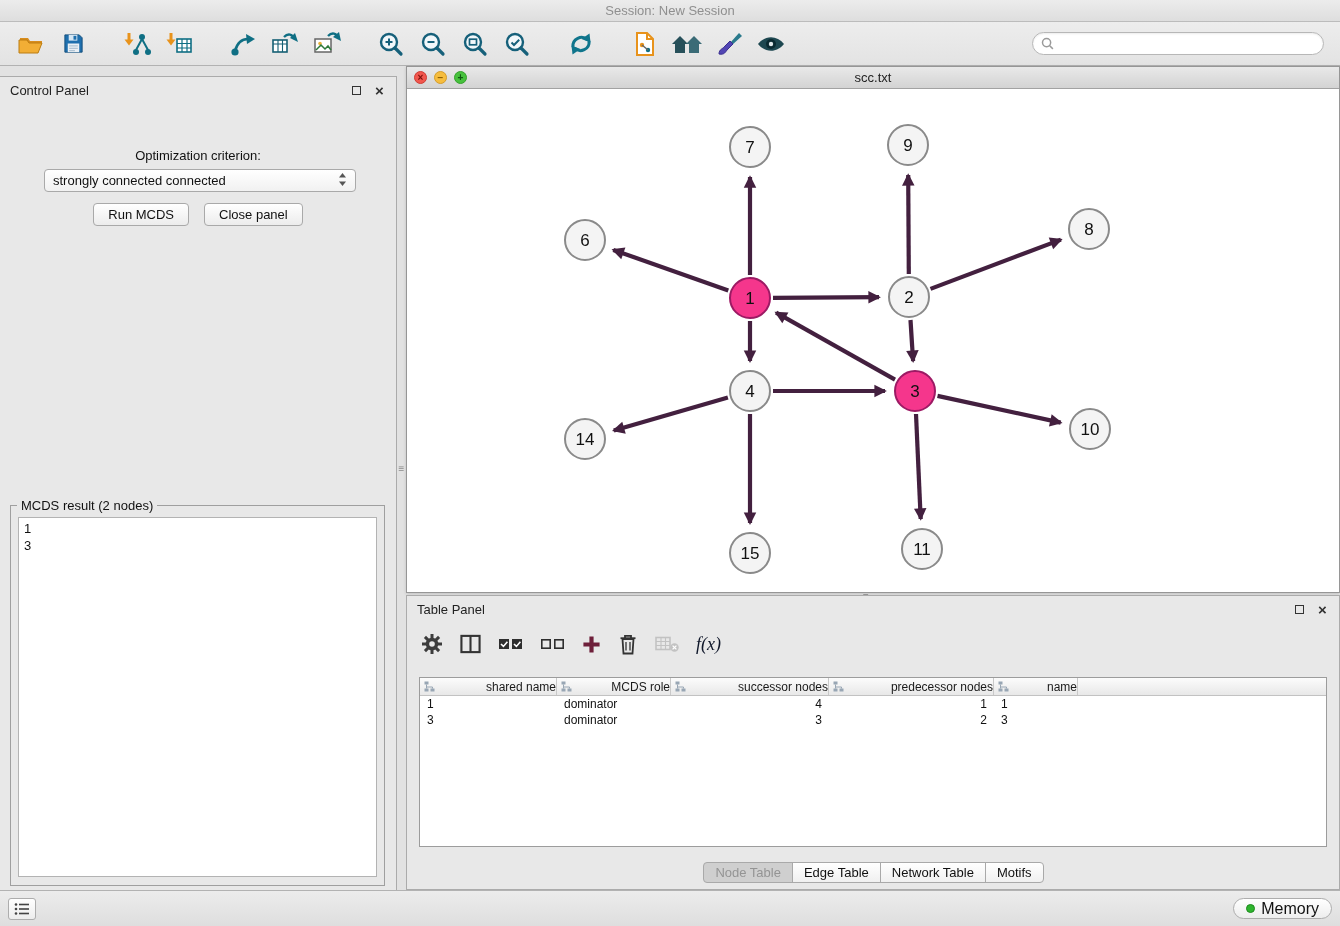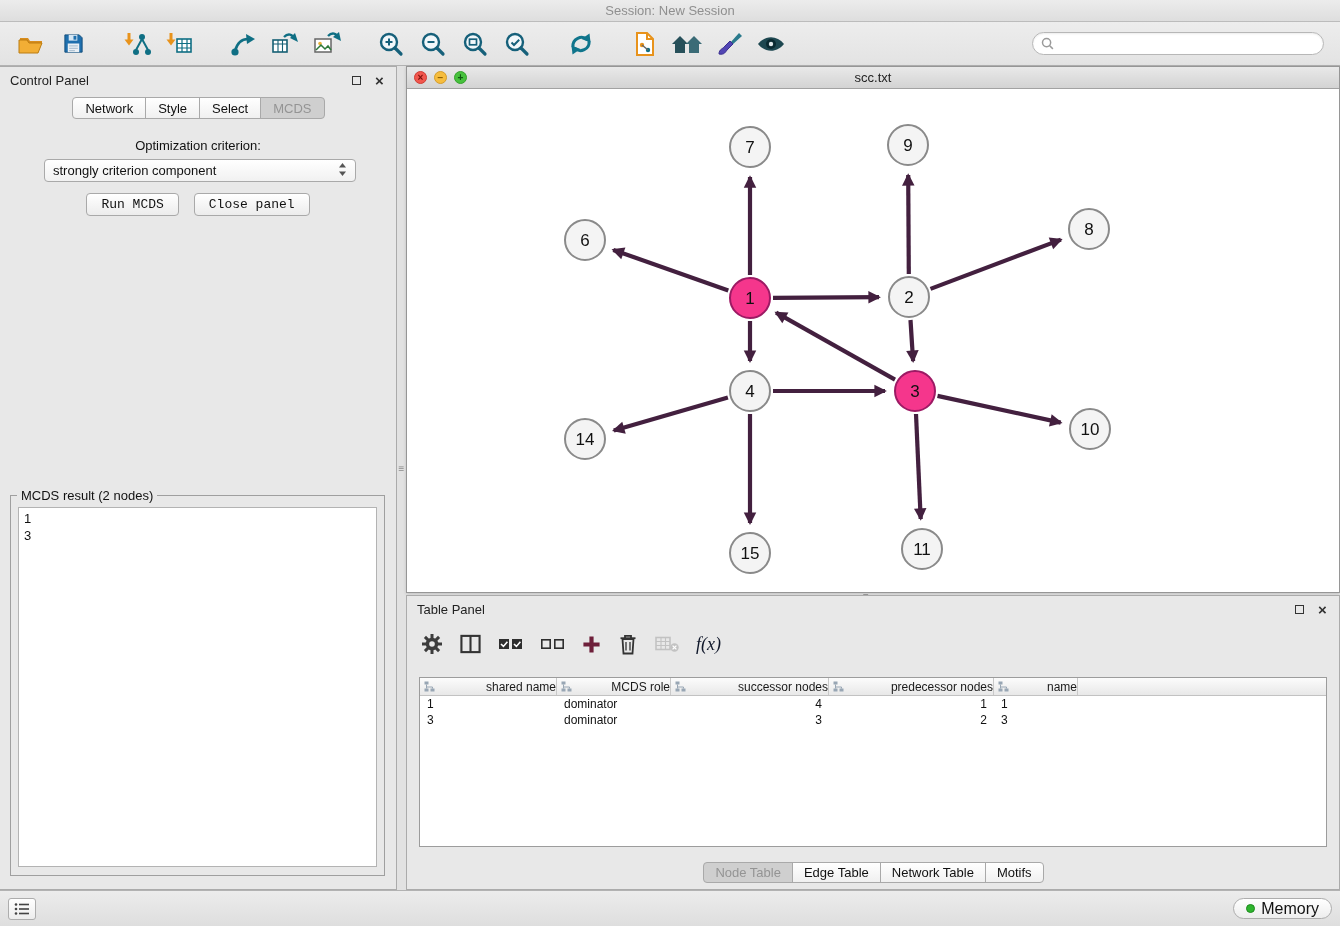--- a/index.html
+++ b/index.html
@@ -17,21 +17,21 @@
     display:flex; align-items:center; padding:0 10px; }
   .tbtn { width:42px; height:36px; display:flex; align-items:center; justify-content:center;
     border-radius:4px; flex:0 0 auto; }
   .tgap { width:22px; flex:0 0 auto; }
   .search-wrap { margin-left:auto; margin-right:6px; width:292px; height:23px;
     background:#fff; border:1px solid #b7b7b7; border-radius:12px;
     display:flex; align-items:center; padding:0 8px; box-shadow:inset 0 1px 2px rgba(0,0,0,.08); }
   .search-wrap input { border:none; outline:none; flex:1; font-size:12px; background:transparent; margin-left:5px; }
 
   
-  .control-panel { position:absolute; left:0; top:66px; width:397px; height:824px;
+  .control-panel { position:absolute; left:0; top:76px; width:397px; height:824px;
     background:#e8e8e8; border:1px solid #ababab; border-left:none; }
   .panel-head { position:relative; height:26px; font-size:13px; color:#222;
     display:flex; align-items:center; padding:0 10px; }
   .panel-head .spacer { flex:1; }
   .panel-btn { width:13px; height:13px; display:inline-flex; align-items:center; justify-content:center;
     margin-left:10px; color:#333; }
   .float-box { width:9px; height:9px; border:1.5px solid #333; }
   .x-glyph { font-size:15px; font-weight:bold; line-height:13px; }
 
   .cp-tabs { position:absolute; left:0; right:0; top:30px; display:flex; justify-content:center; }
@@ -41,21 +41,21 @@
   .cp-tab:last-child { border-radius:0 4px 4px 0; }
   .cp-tab.active { background:#cfcfcf; color:#949494; }
 
   .cp-opt-label { position:absolute; left:0; right:0; top:71px; text-align:center; font-size:13px; color:#111; }
   .cp-select { position:absolute; left:44px; top:92px; width:312px; height:23px;
     border:1px solid #a9a9a9; border-radius:4px; background:linear-gradient(#ffffff,#f1f1f1);
     display:flex; align-items:center; padding:0 8px; font-size:13px; color:#111; }
   .cp-select .arrows { margin-left:auto; }
   .cp-buttons { position:absolute; left:0; right:0; top:126px; display:flex; justify-content:center; gap:15px; }
   .mac-btn { height:23px; padding:0 14px; font-size:13px; color:#111;
-    border:1px solid #a9a9a9; border-radius:4px; background:linear-gradient(#ffffff,#ececec);font-family:Liberation Mono, monospace; }
+    border:1px solid #a9a9a9; border-radius:4px; background:linear-gradient(#ffffff,#ececec); }
 
   .cp-result { position:absolute; left:10px; top:428px; width:375px; height:381px;
     border:1px solid #9f9f9f; }
   .cp-result-label { position:absolute; top:-8px; left:6px; background:#e8e8e8; padding:0 4px;
     font-size:13px; color:#111; }
   .cp-result-list { position:absolute; left:7px; right:7px; top:11px; bottom:8px;
     background:#fff; border:1px solid #b3b3b3; font-size:13px; padding:2px 5px; overflow:hidden; }
   .result-line { line-height:17px; color:#111; }
 
   
@@ -257,29 +257,23 @@
 
   <div class="control-panel">
     <div class="panel-head">
       <span>Control Panel</span>
       <span class="spacer"></span>
       <span class="panel-btn">
           <span class="float-box"></span>
         </span>
       <span class="panel-btn x-glyph">×</span>
     </div>
-    <div class="cp-tabs">
-      <button class="cp-tab">Network</button>
-      <button class="cp-tab">Style</button>
-      <button class="cp-tab">Select</button>
-      <button class="cp-tab active">MCDS</button>
-    </div>
     <div class="cp-opt-label">Optimization criterion:</div>
     <div class="cp-select">
-      <span>strongly criterion component</span>
+      <span>strongly connected connected</span>
       <span class="arrows">
         <svg width="9" height="15" viewBox="0 0 9 15">
           <path d="M4.5 1L8 5.5H1z" fill="#555"></path>
           <path d="M4.5 14L1 9.5h7z" fill="#555"></path>
         </svg>
       </span>
     </div>
     <div class="cp-buttons">
       <button class="mac-btn">Run MCDS</button>
       <button class="mac-btn">Close panel</button>

